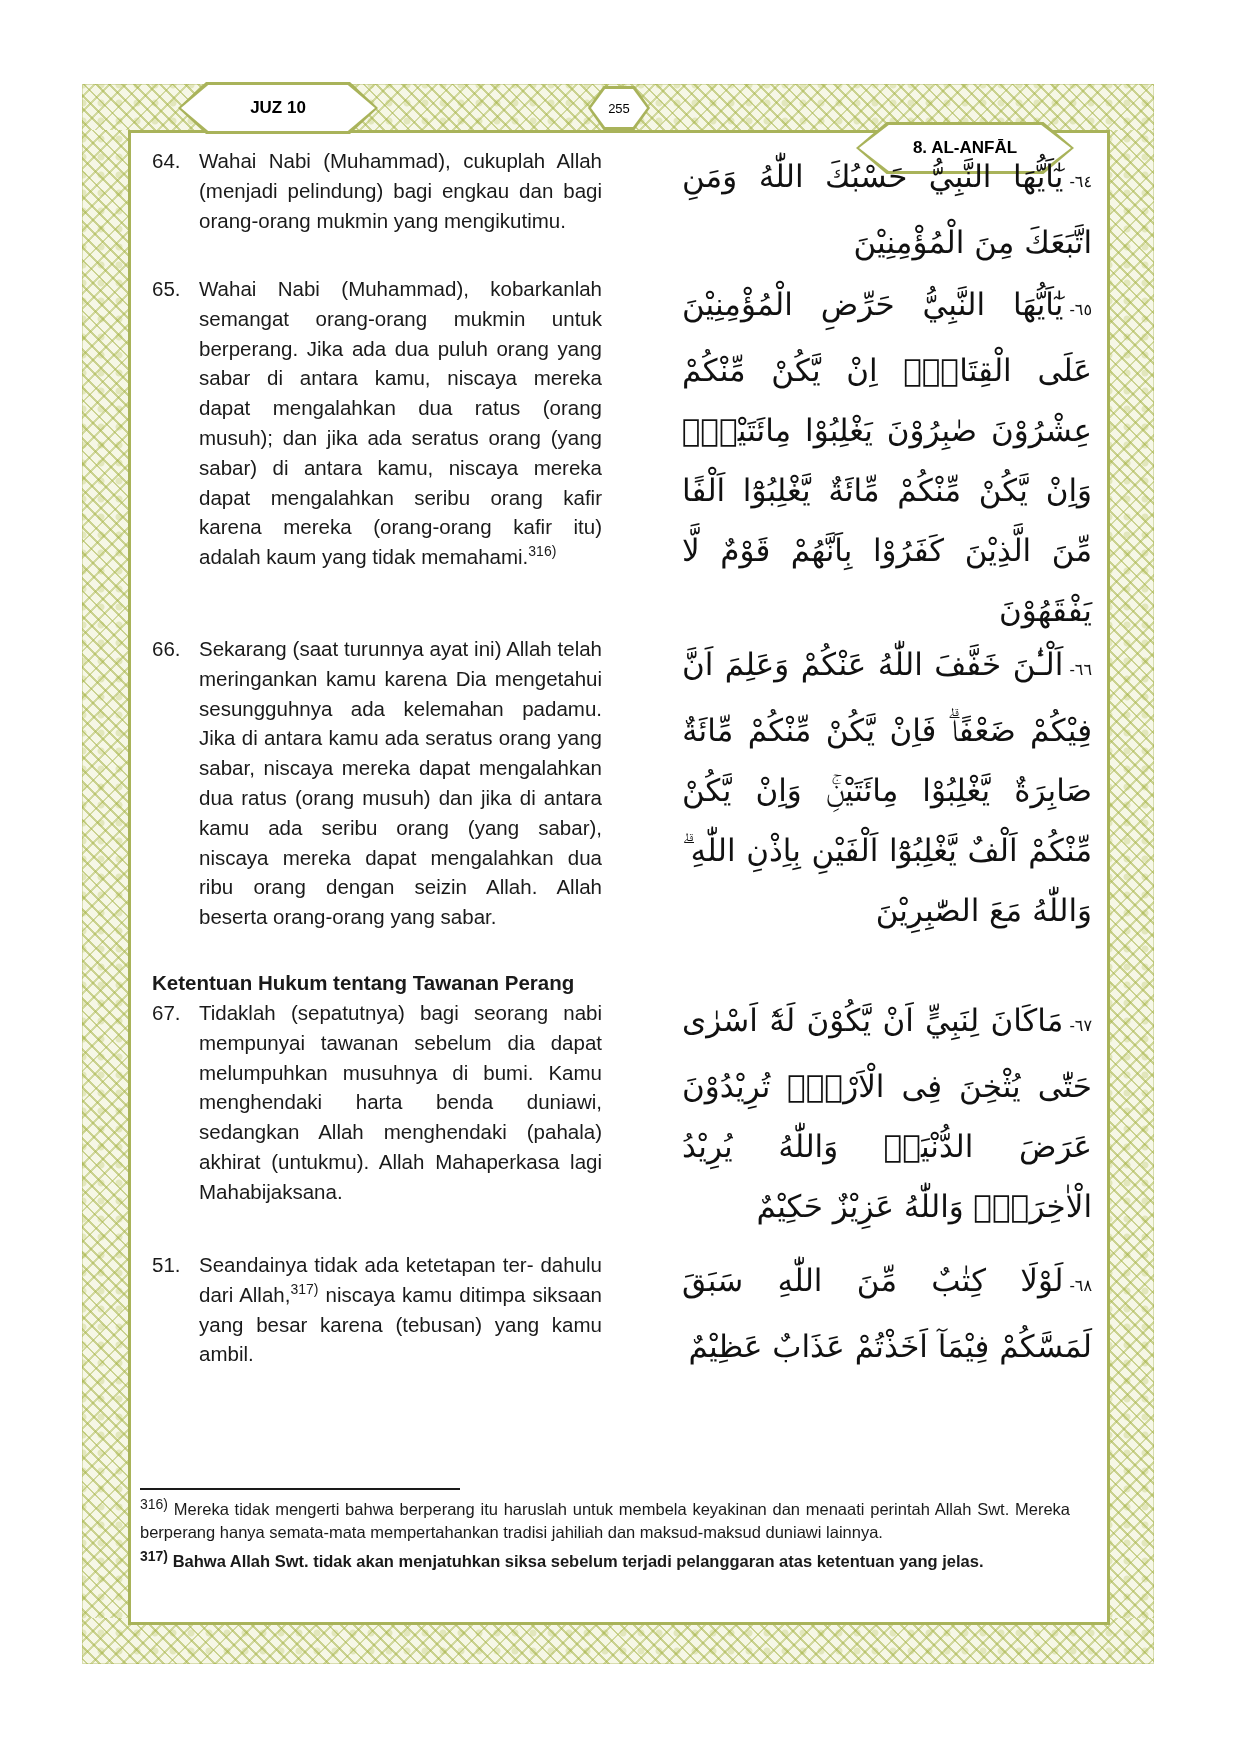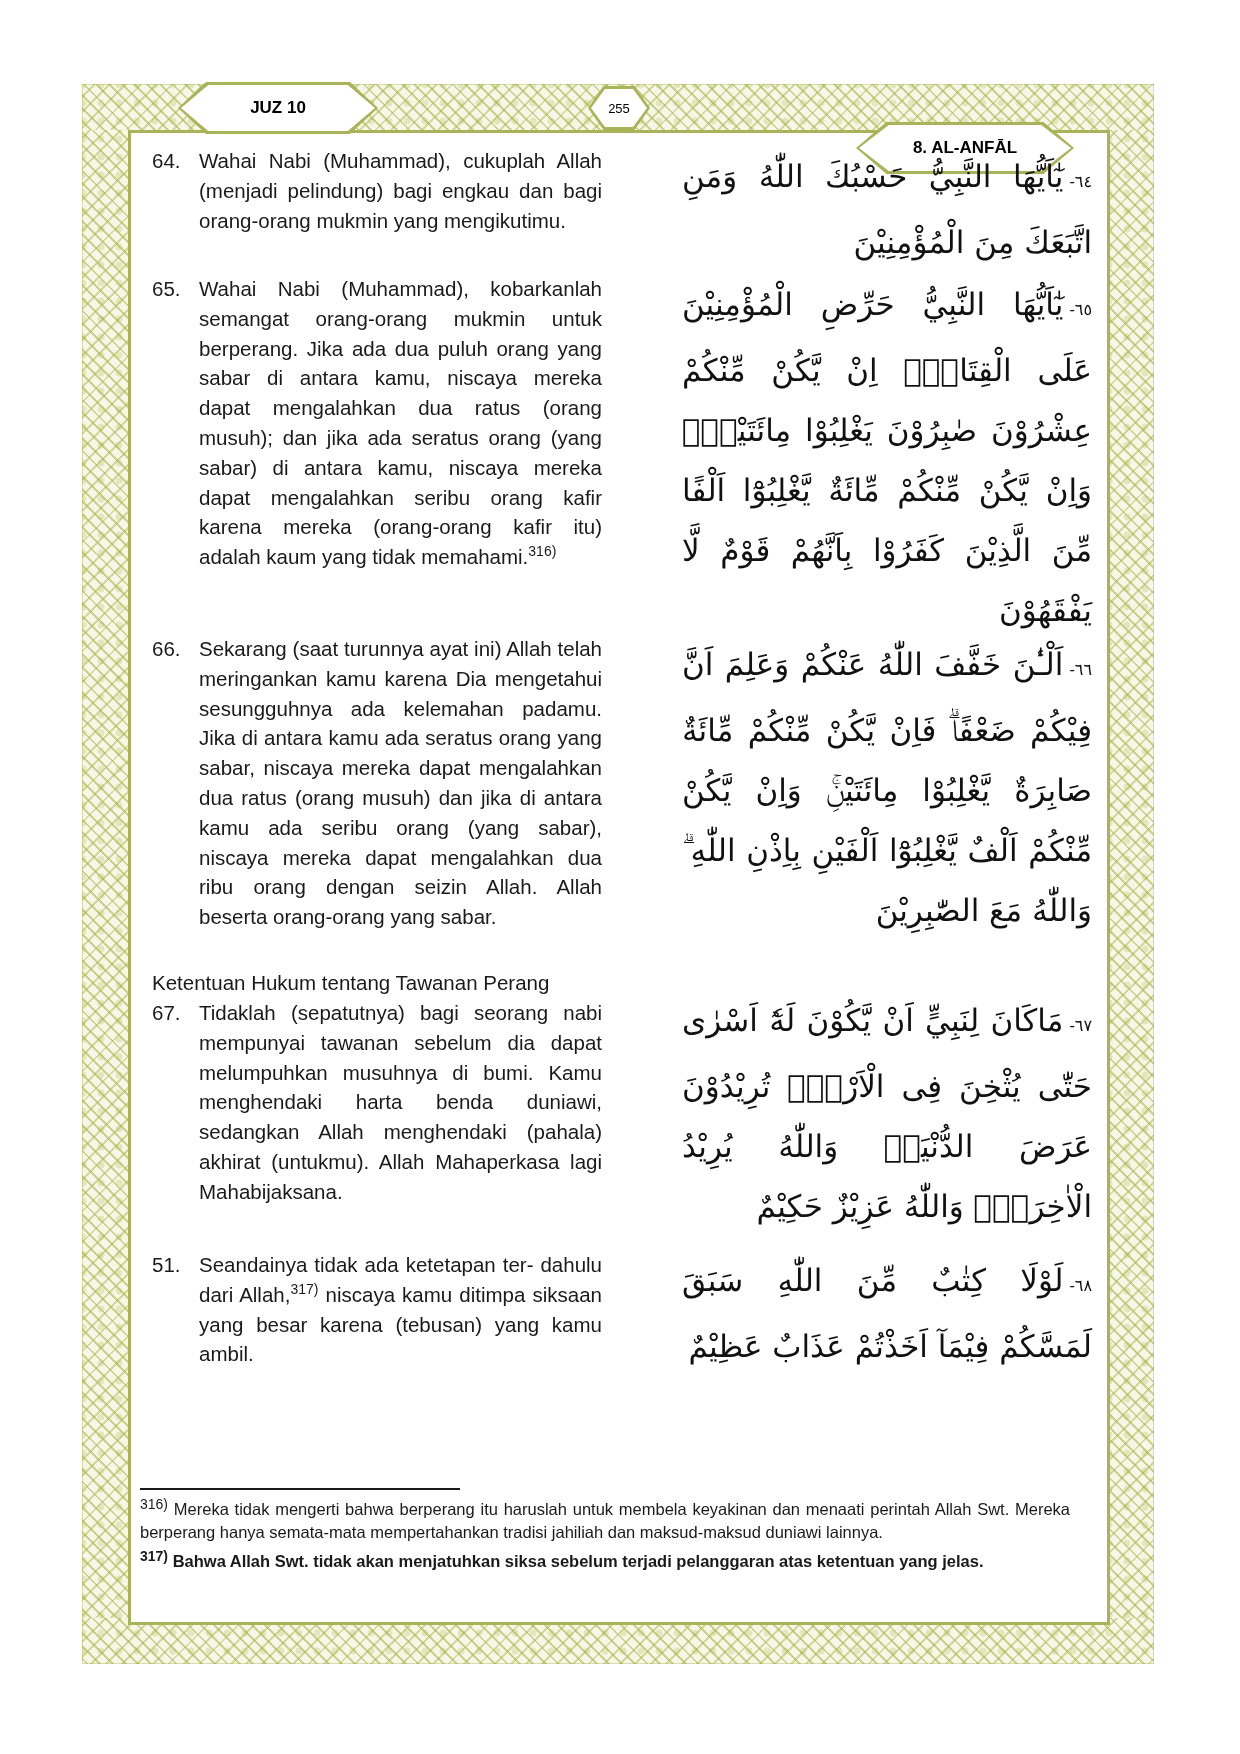--- a/index.html
+++ b/index.html
@@ -58,21 +58,21 @@
     }
     .trans .num { width: 47px; flex: none; }
     .trans .txt { flex: 1; text-align: justify; }
     .arabic {
       width: 410px; direction: rtl; text-align: justify; text-align-last: right;
       font-family: "DejaVu Serif", "Liberation Serif", serif;
       font-size: 31px; line-height: 60px; color: #111;
     }
     .arabic .anum { font-size: 16px; margin-left: 6px; }
     sup { font-size: 14px; line-height: 0; vertical-align: super; }
-    .heading { font-weight: normal; font-size: 20.5px; line-height: 30px; width: 450px; margin-top: 8px; }
+    .heading { font-weight: bold; font-size: 20.5px; line-height: 30px; width: 450px; margin-top: 8px; }
     .footnotes { position: absolute; left: 140px; top: 1488px; width: 930px; }
     .fn-rule { width: 320px; height: 2px; background: #1a1a1a; margin-bottom: 8px; }
     .fn { font-size: 16.5px; line-height: 23px; text-align: justify; font-family: "Liberation Sans Narrow", "Liberation Sans", sans-serif; }
     .fn + .fn { margin-top: 6px; font-weight: bold; }
   </style>
 </head>
 <body>
 
 <div class="ornament-border"></div>
 <div class="inner-mask"></div>

